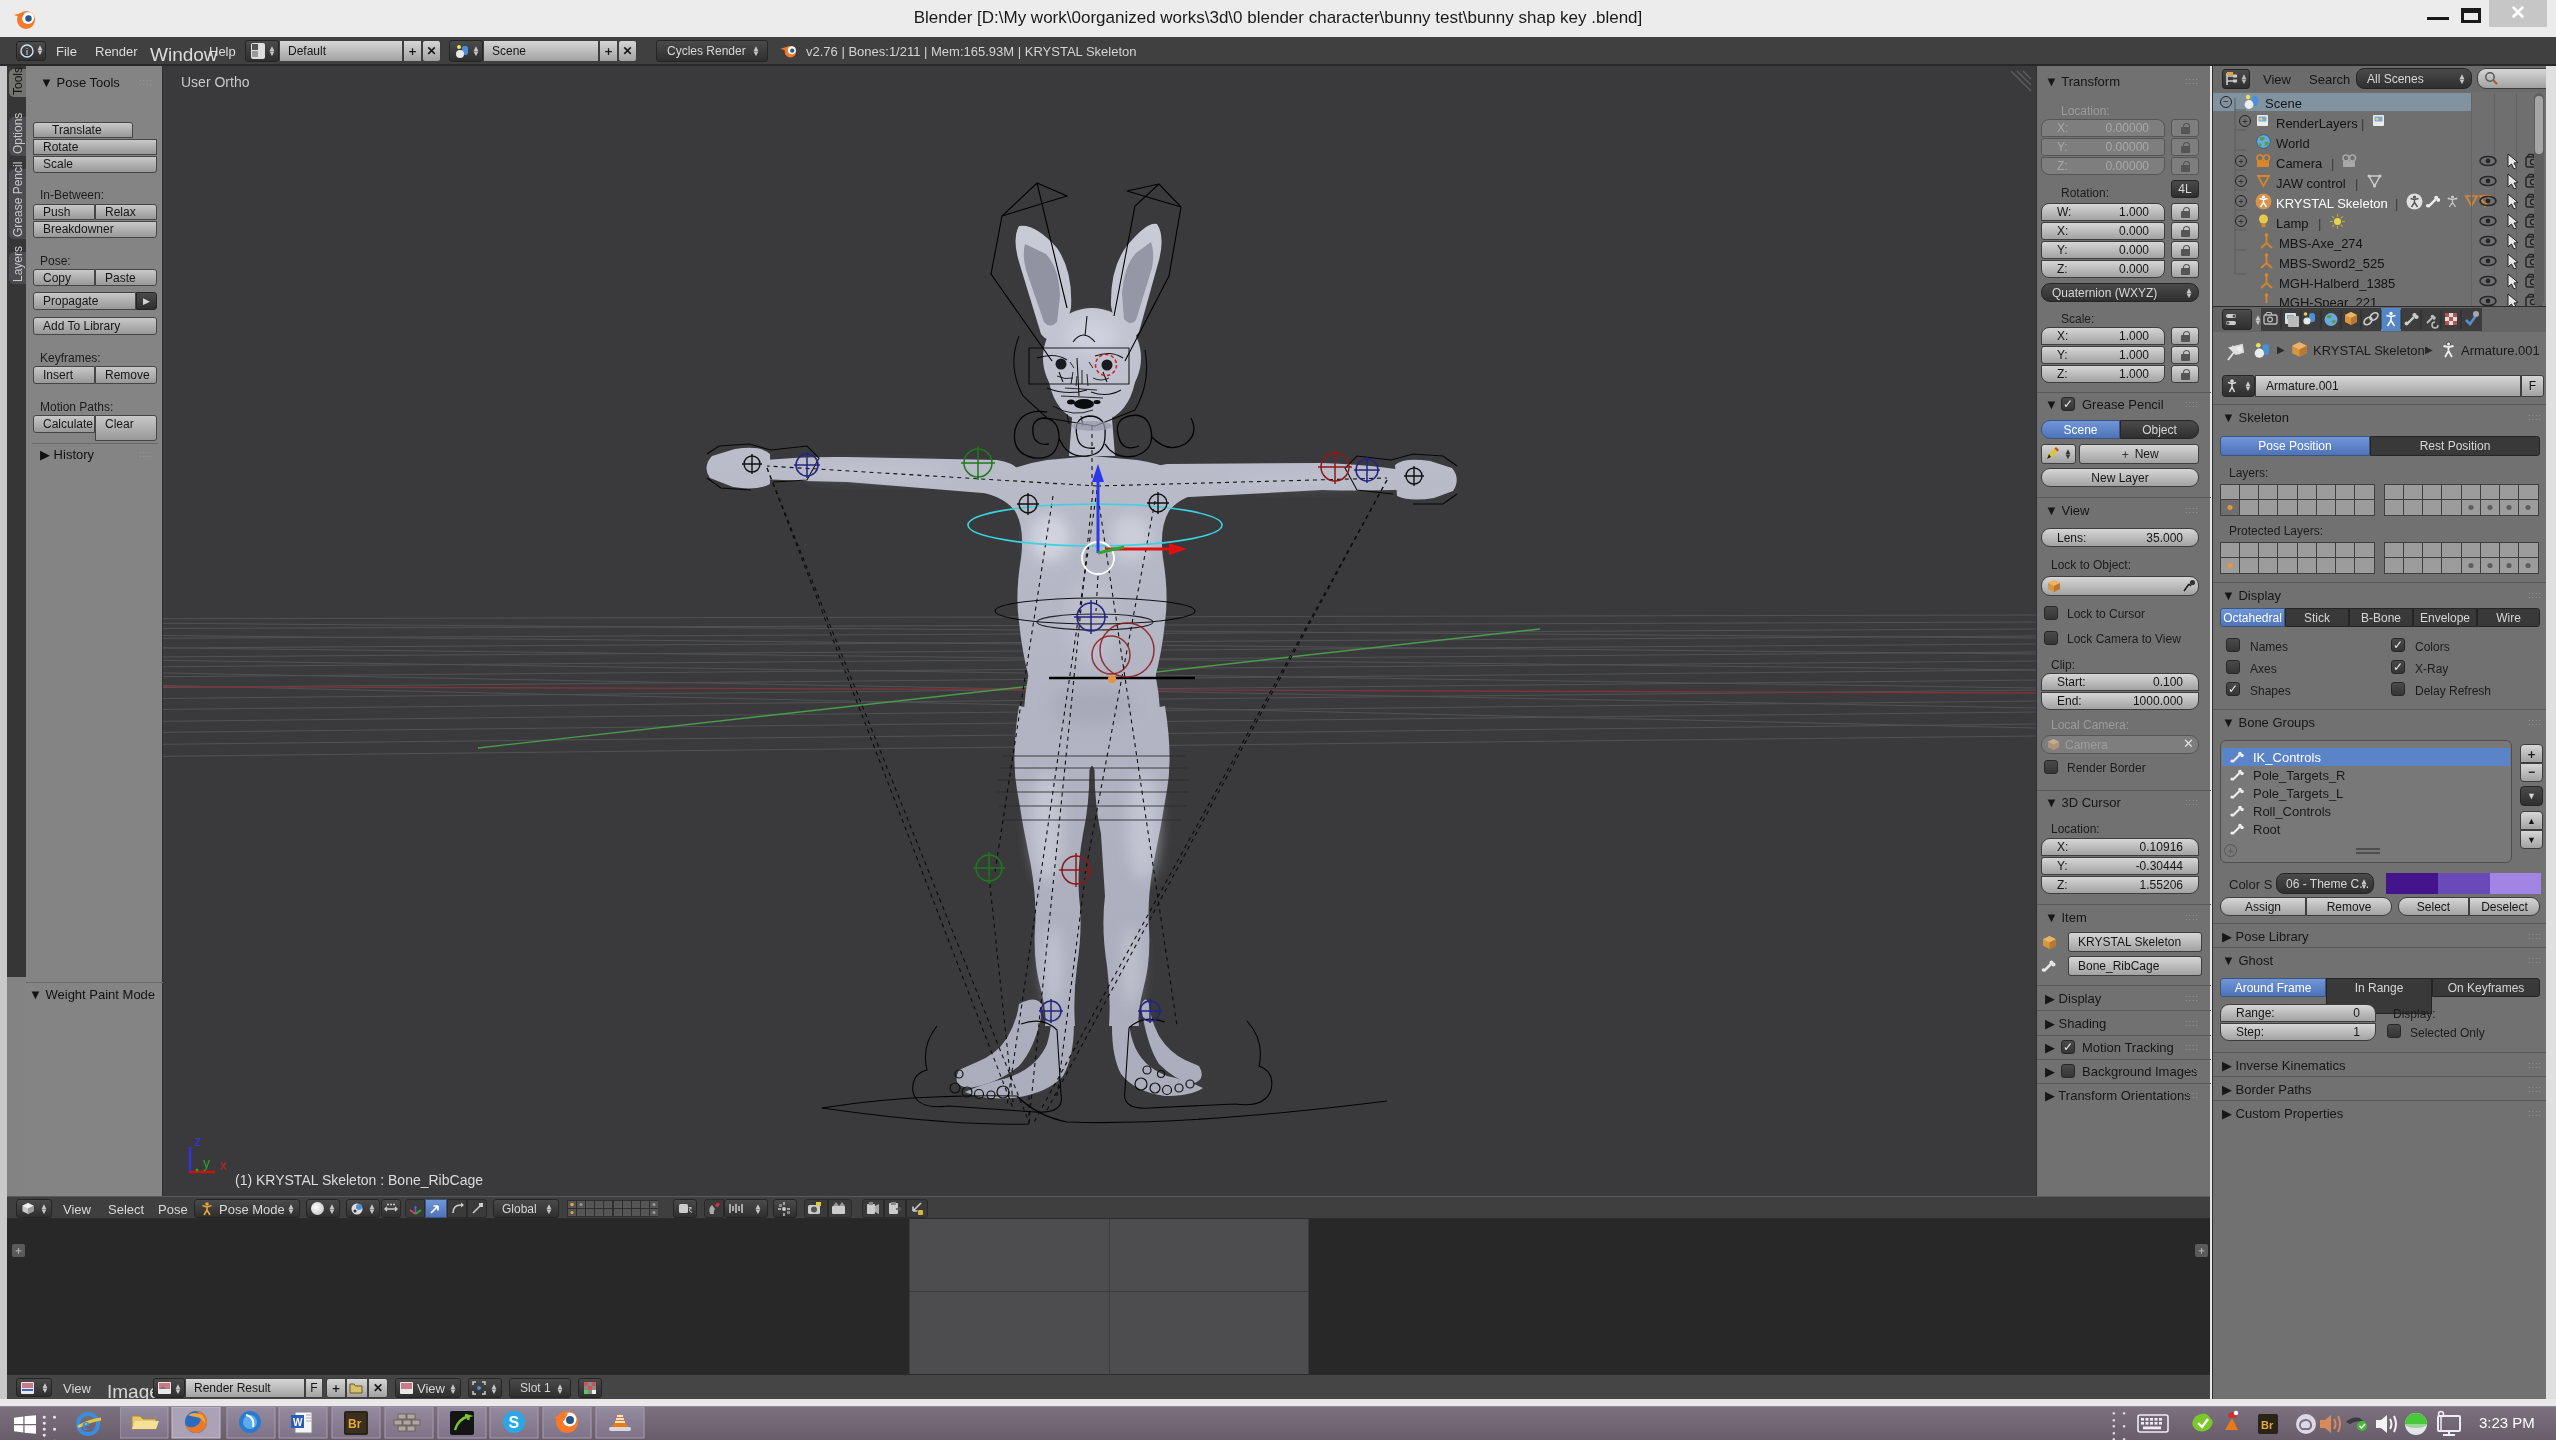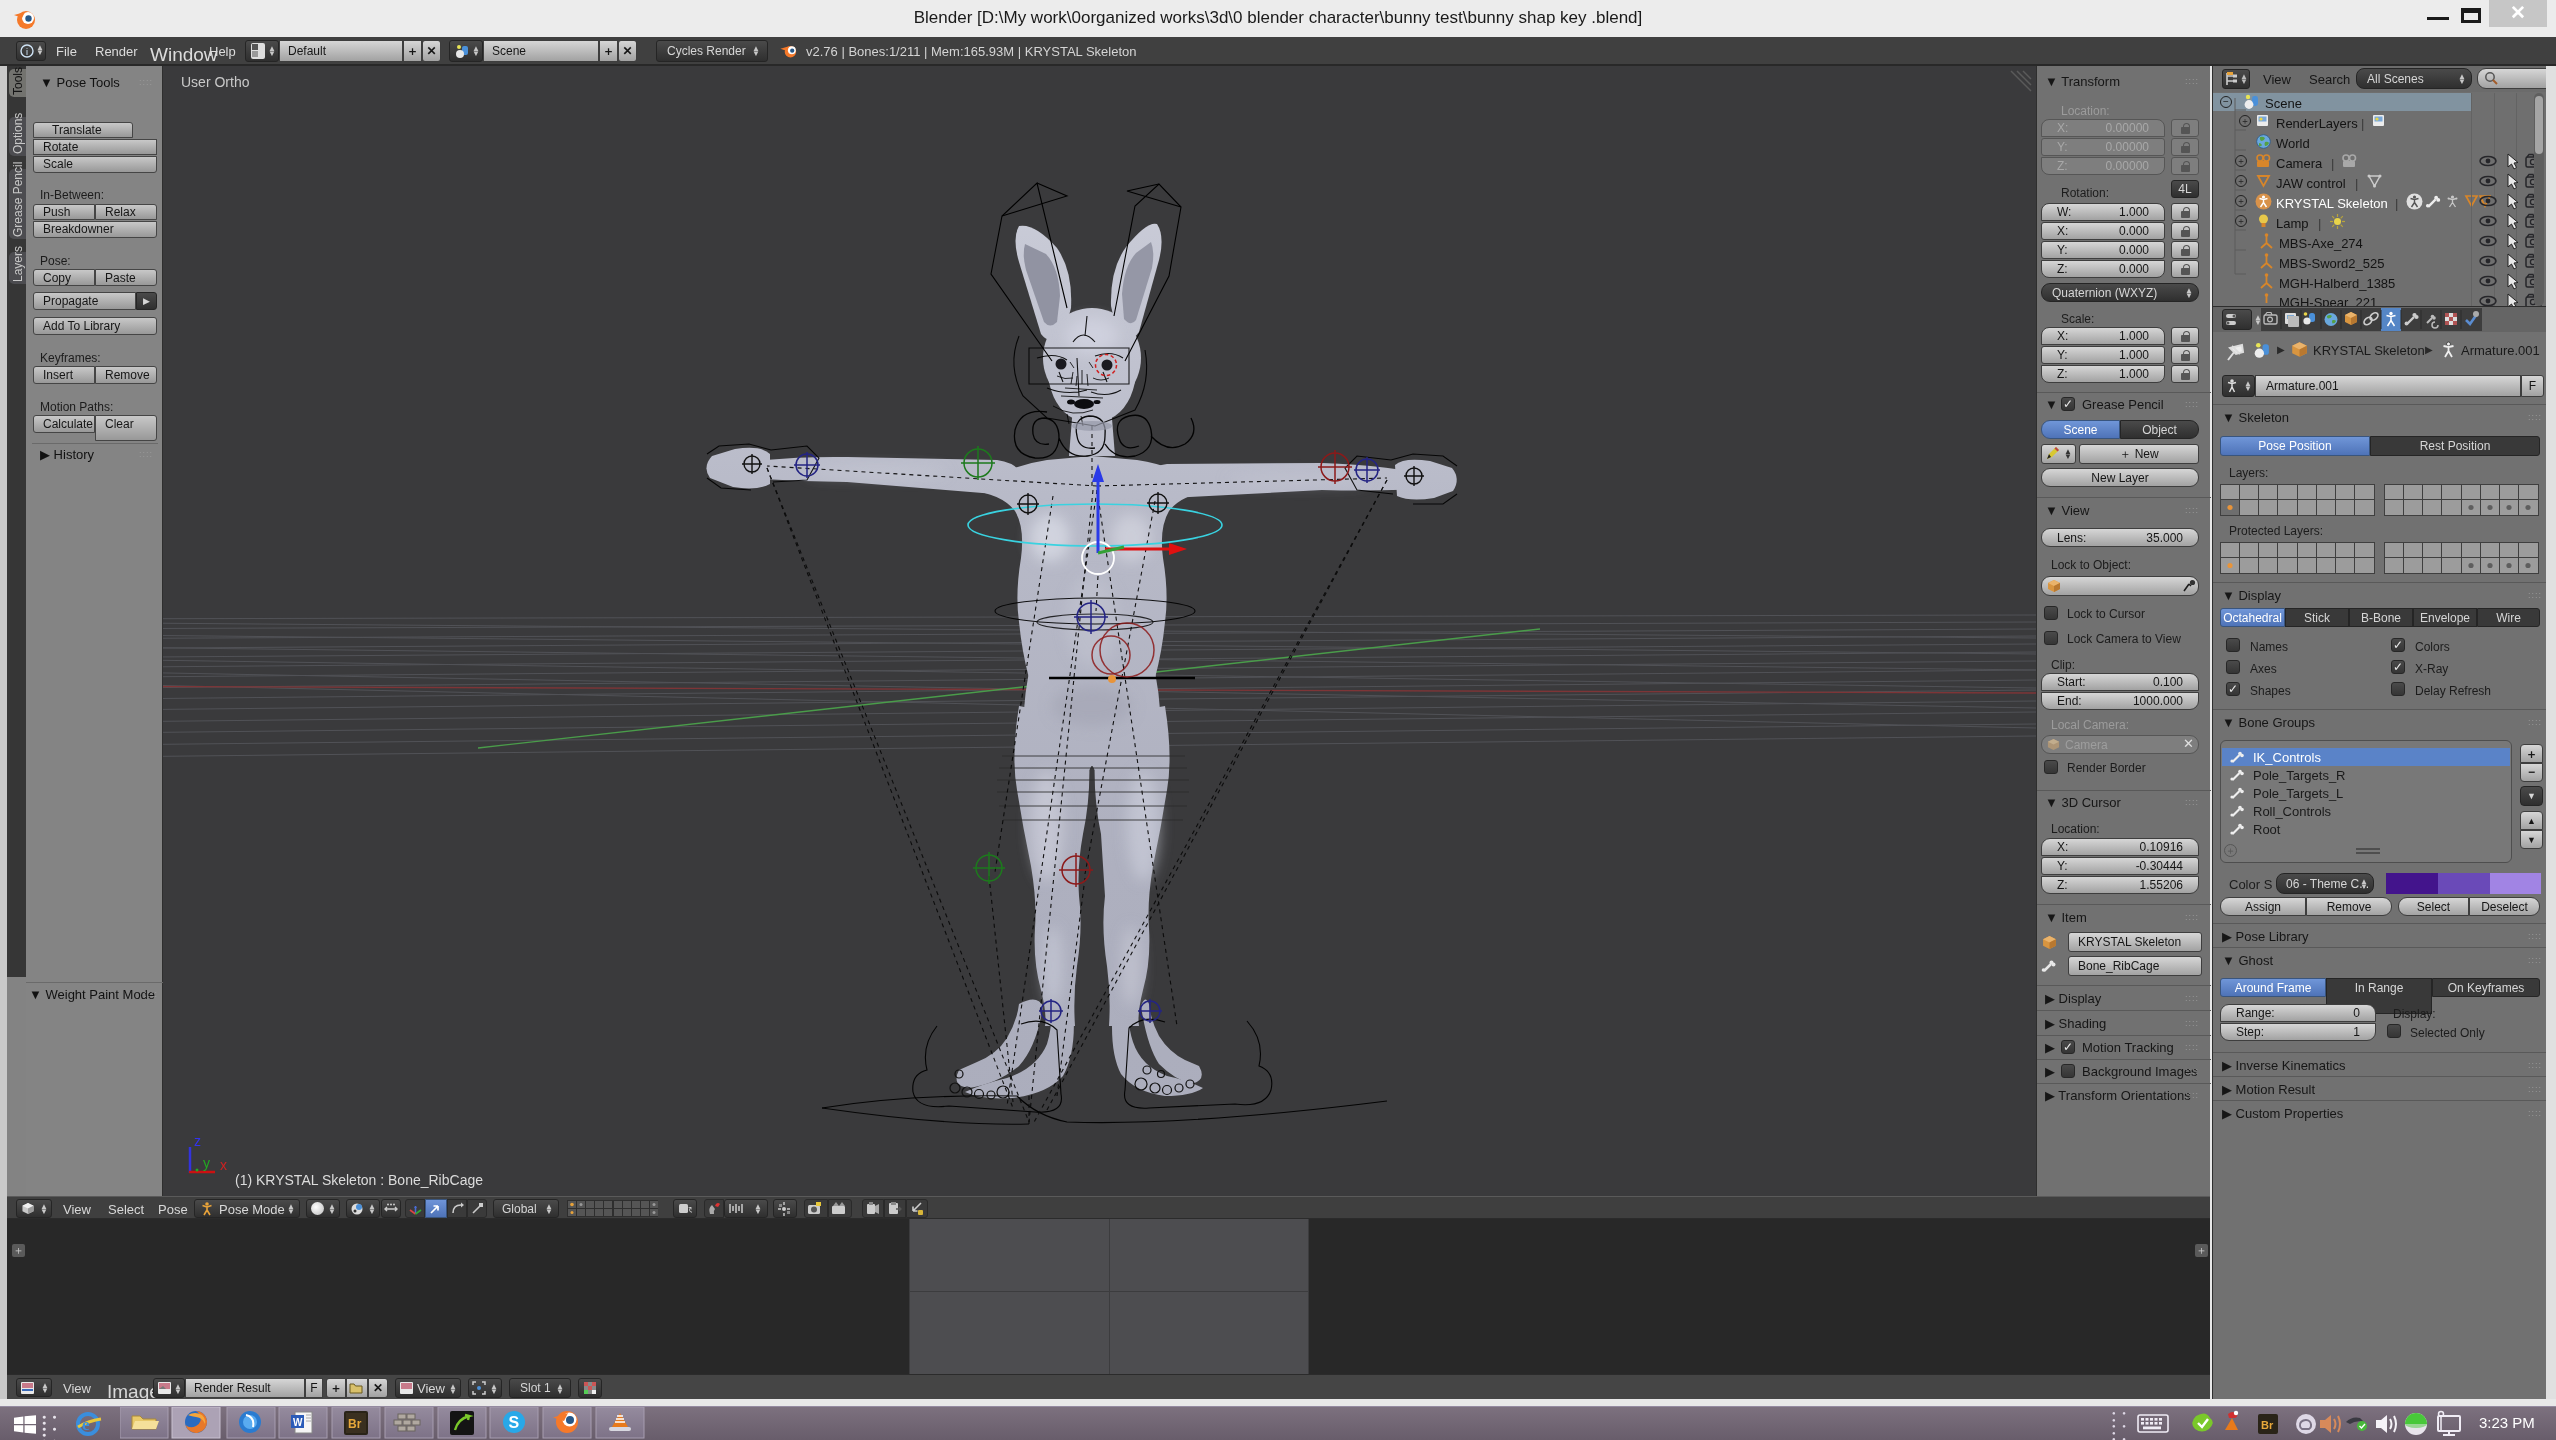--- a/index.html
+++ b/index.html
@@ -1175,21 +1175,21 @@
       <span>Step:</span>
       <span>1</span>
     </div>
   <div class="lbl" style="left:180px;top:700px">Display:</div>
   <div class="ck" style="left:174px;top:717px"></div>
   <div class="lbl" style="left:197px;top:719px">Selected Only</div>
   <div class="sep" style="left:0;top:745px;width:334px"></div>
   <div class="t" style="left:9px;top:751px;font-size:13px;color:#161616">▶ Inverse Kinematics</div>
   <div class="grip" style="left:315px;top:753px">::::</div>
   <div class="sep" style="left:0;top:769px;width:334px"></div>
-  <div class="t" style="left:9px;top:775px;font-size:13px;color:#161616">▶ Motion Result</div>
+  <div class="t" style="left:9px;top:775px;font-size:13px;color:#161616">▶ Border Paths</div>
   <div class="grip" style="left:315px;top:777px">::::</div>
   <div class="sep" style="left:0;top:793px;width:334px"></div>
   <div class="t" style="left:9px;top:799px;font-size:13px;color:#161616">▶ Custom Properties</div>
   <div class="grip" style="left:315px;top:801px">::::</div>
 </div>
 
 <div class="a" style="left:2546px;top:66px;width:10px;height:1333px;background:#e0e0e0"></div>
 
 <div class="a" style="left:0;top:1399px;width:2556px;height:7px;background:#e8e8e8"></div>
 <div class="a" style="left:0;top:1406px;width:2556px;height:34px;background:linear-gradient(#7d717f,#685d6b)">

